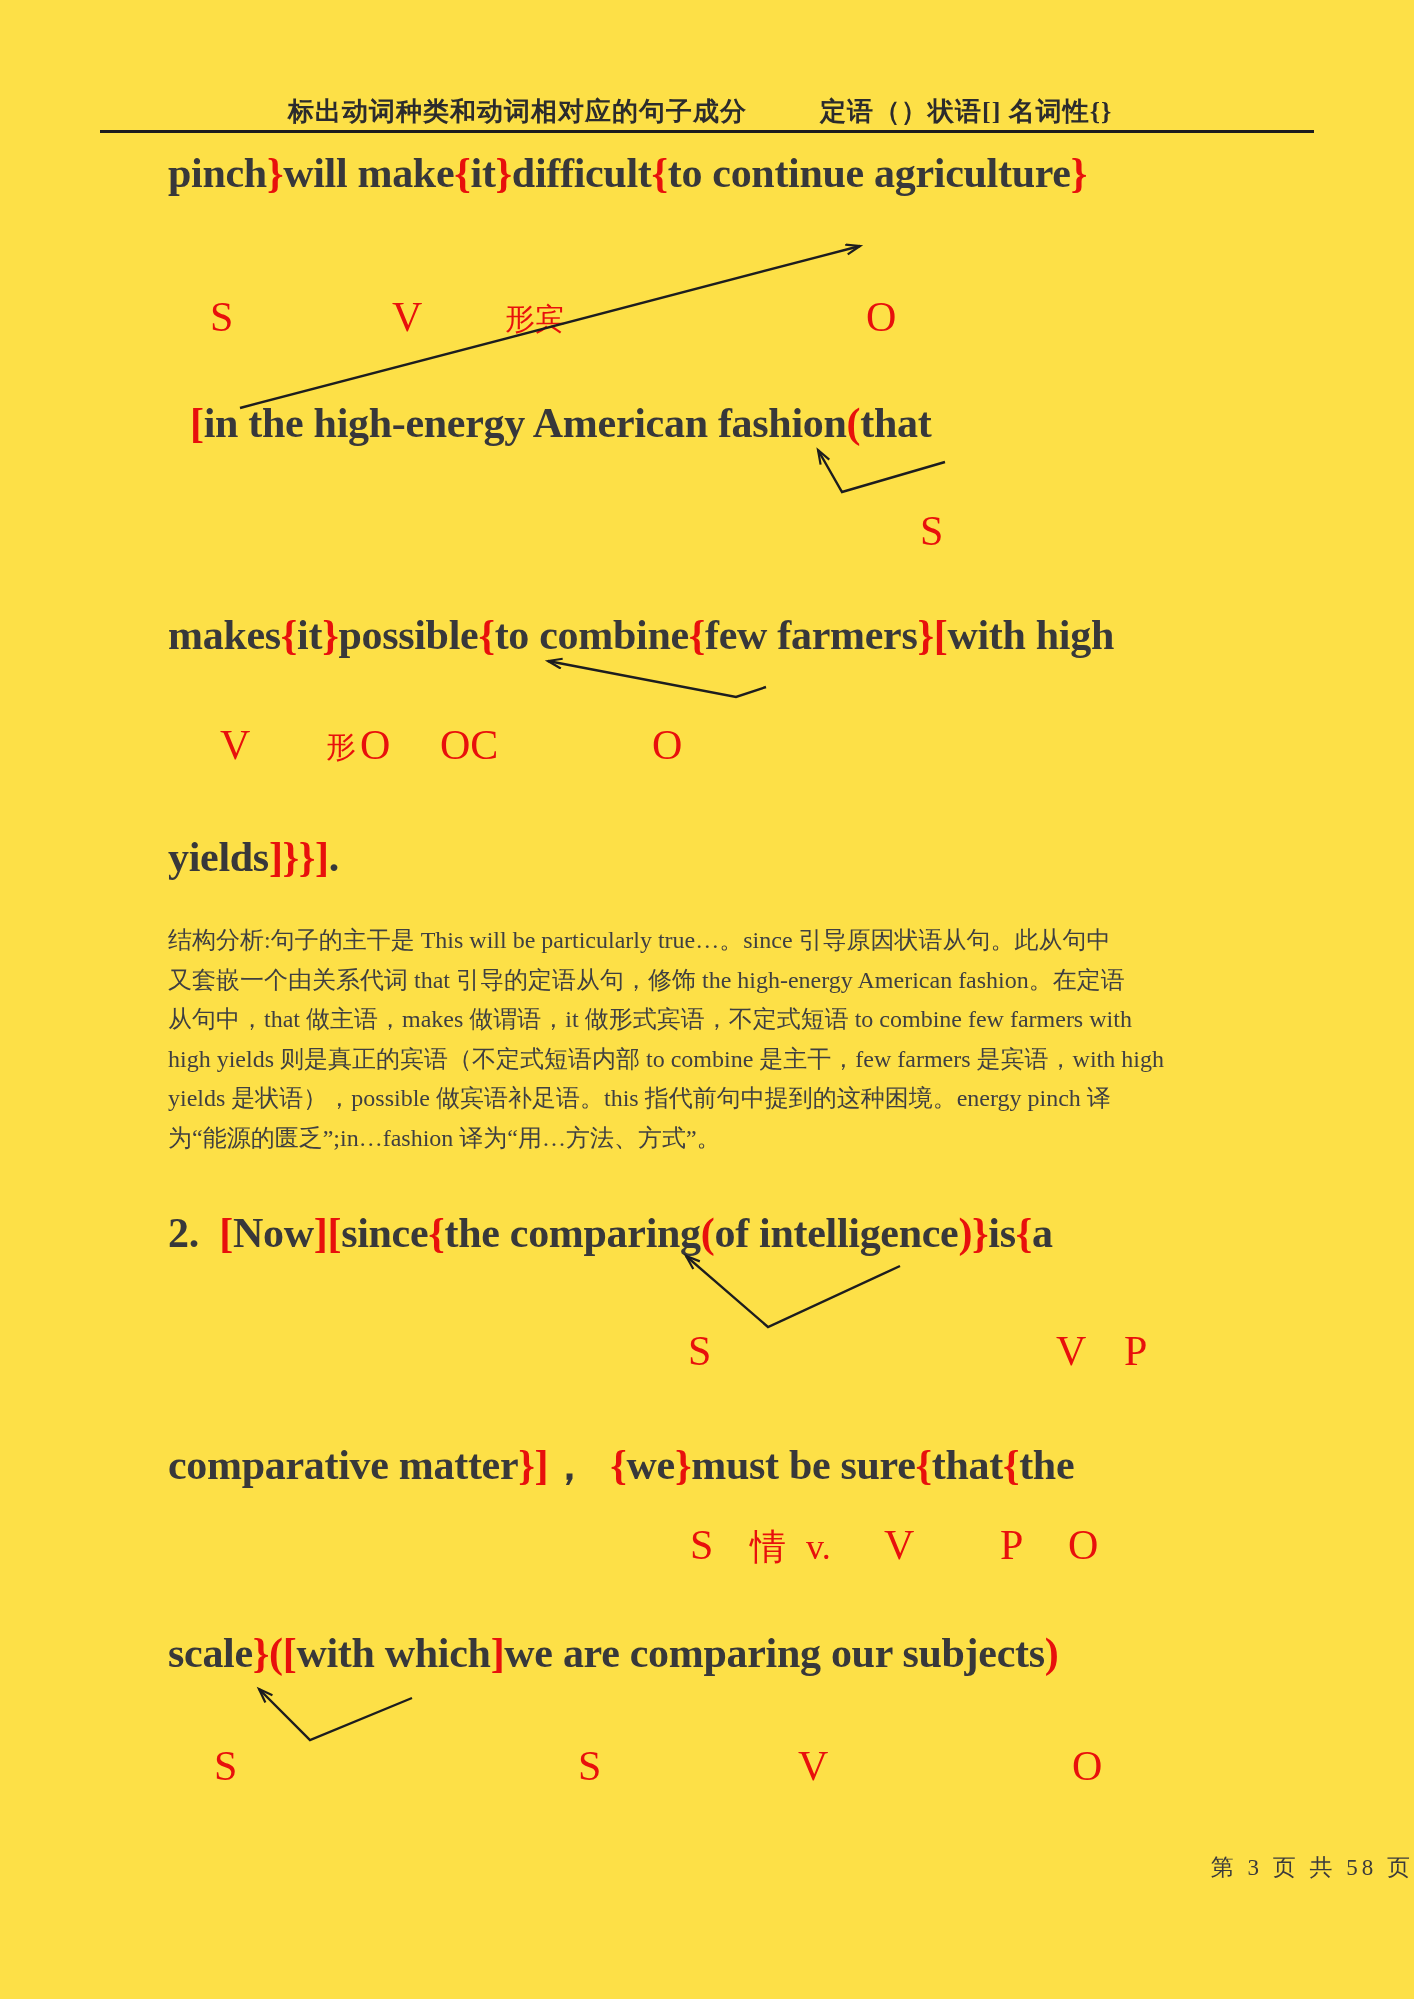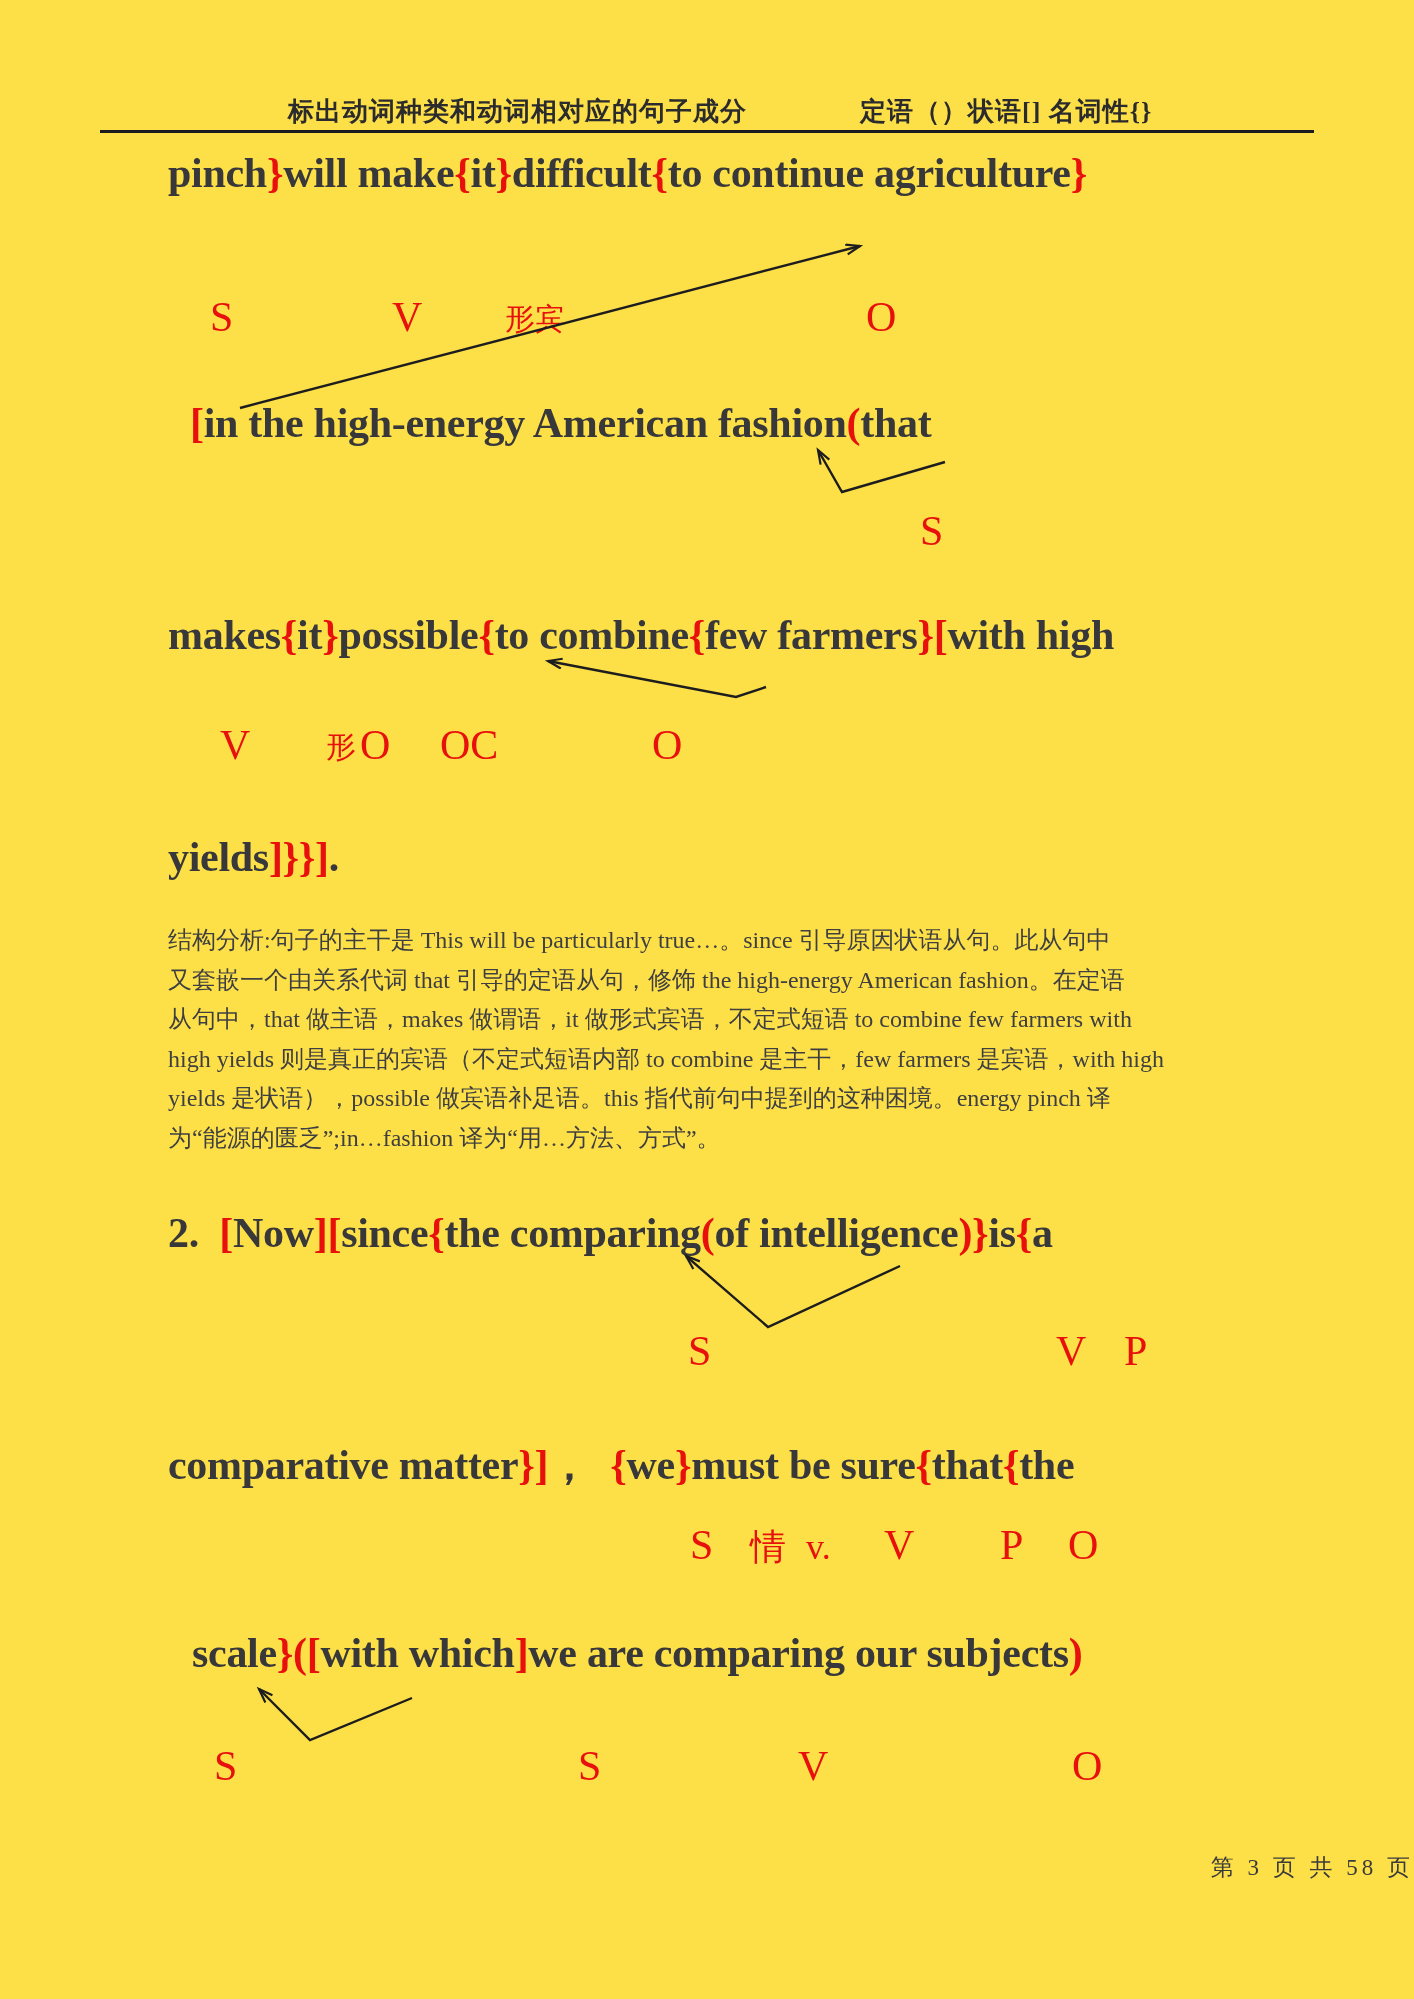--- a/index.html
+++ b/index.html
@@ -15,21 +15,21 @@
     overflow:hidden;
     font-family:"Liberation Serif","DejaVu Serif",serif;
   }
   .hdr{
     position:absolute;top:94px;
     font-size:26px;font-weight:bold;color:#2b2b2d;
     font-family:"Liberation Serif","DejaVu Serif",serif;
     white-space:pre;letter-spacing:1px;
   }
   .hdr-left{left:288px;}
-  .hdr-right{left:860px;}
+  .hdr-right{left:820px;}
   .hdr-rule{
     position:absolute;left:100px;top:130px;width:1214px;height:3px;
     background:#1c1c1e;
   }
   .sline{
     position:absolute;left:168px;
     font-size:42px;font-weight:bold;line-height:1.1;
     color:var(--ink);white-space:pre;letter-spacing:-0.3px;
   }
   .sline span.r{color:var(--red);}
@@ -116,21 +116,21 @@
   <div class="sline" style="top:1418px;margin-top:24px;"><span class="k">comparative matter</span><span class="r">}]</span><span class="k">，  </span><span class="r">{</span><span class="k">we</span><span class="r">}</span><span class="k">must be sure</span><span class="r">{</span><span class="k">that</span><span class="r">{</span><span class="k">the</span></div>
   <div class="marker-row" style="top:1524px;">
       <span class="marker" style="left: 690px;">S</span>
       <span class="marker cn" style="left: 750px;">情</span>
       <span class="marker sm" style="left: 806px;">v.</span>
       <span class="marker" style="left: 884px;">V</span>
       <span class="marker" style="left: 1000px;">P</span>
       <span class="marker" style="left: 1068px;">O</span>
     </div>
 
-  <div class="sline" style="top:1630px;margin-left:24px;"><span class="k">scale</span><span class="r">}([</span><span class="k">with which</span><span class="r">]</span><span class="k">we are comparing our subjects</span><span class="r">)</span></div>
+  <div class="sline" style="top:1630px;"><span class="k">scale</span><span class="r">}([</span><span class="k">with which</span><span class="r">]</span><span class="k">we are comparing our subjects</span><span class="r">)</span></div>
   <div class="marker-row" style="top:1745px;">
       <span class="marker" style="left: 214px;">S</span>
       <span class="marker" style="left: 578px;">S</span>
       <span class="marker" style="left: 798px;">V</span>
       <span class="marker" style="left: 1072px;">O</span>
     </div>
 
   <div class="footer">第 3 页 共 58 页</div>
 
   <svg id="arrows" viewBox="0 0 1414 1999" xmlns="http://www.w3.org/2000/svg">

